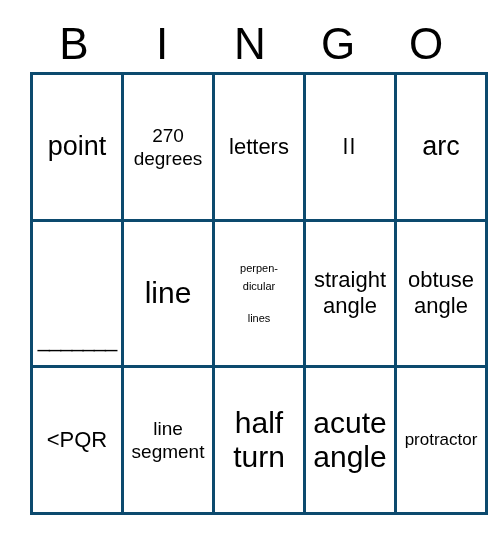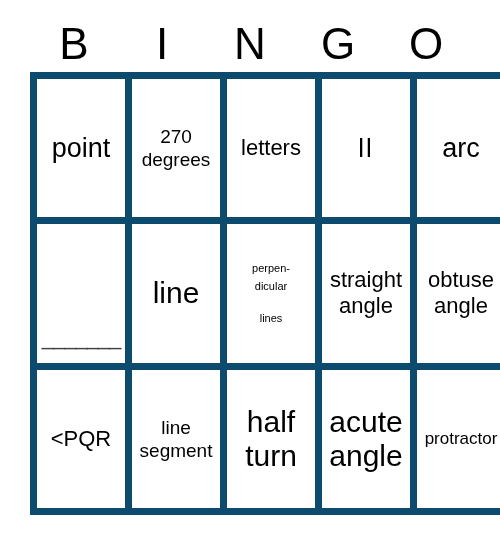--- a/index.html
+++ b/index.html
@@ -42,21 +42,21 @@
   #grid {
     position: absolute;
     left: 30px;
     top: 72px;
     width: 440px;
     height: 443px;
     border-collapse: collapse;
     table-layout: fixed;
   }
   #grid td {
-    border: 7px solid #0c4a6e;
+    border: 3px solid #0c4a6e;
     width: 88px;
     height: 88.6px;
     padding: 0;
     margin: 0;
     text-align: center;
     vertical-align: middle;
     overflow: visible;
     position: relative;
   }
   .cell-text {
@@ -68,34 +68,34 @@
     font-weight: 400;
   }
   
   .sz-xl  { font-size: 30px; line-height: 34px; }
   .sz-lg  { font-size: 27px; line-height: 31px; }
   .sz-md  { font-size: 22px; line-height: 26px; }
   .sz-sm  { font-size: 19px; line-height: 23px; }
   .sz-xs  { font-size: 17px; line-height: 20px; }
 
   
-  .sz-bars { font-size: 26px; line-height: 38px; letter-spacing: 2px; }
+  .sz-bars { font-size: 22px; line-height: 38px; letter-spacing: 2px; }
 
   
   .blank-line {
     display: block;
     width: 88px;
     text-align: center;
     font-size: 22px;
     line-height: 22px;
     position: absolute;
     left: 0;
     bottom: 14px;
     letter-spacing: -1px;
-    color: #404040;
+    color: #000000;
   }
   
   .stacked-gap {
     display: block;
     width: 88px;
     text-align: center;
     font-size: 11px;
     line-height: 18px;
   }
   .stacked-gap .gap {

